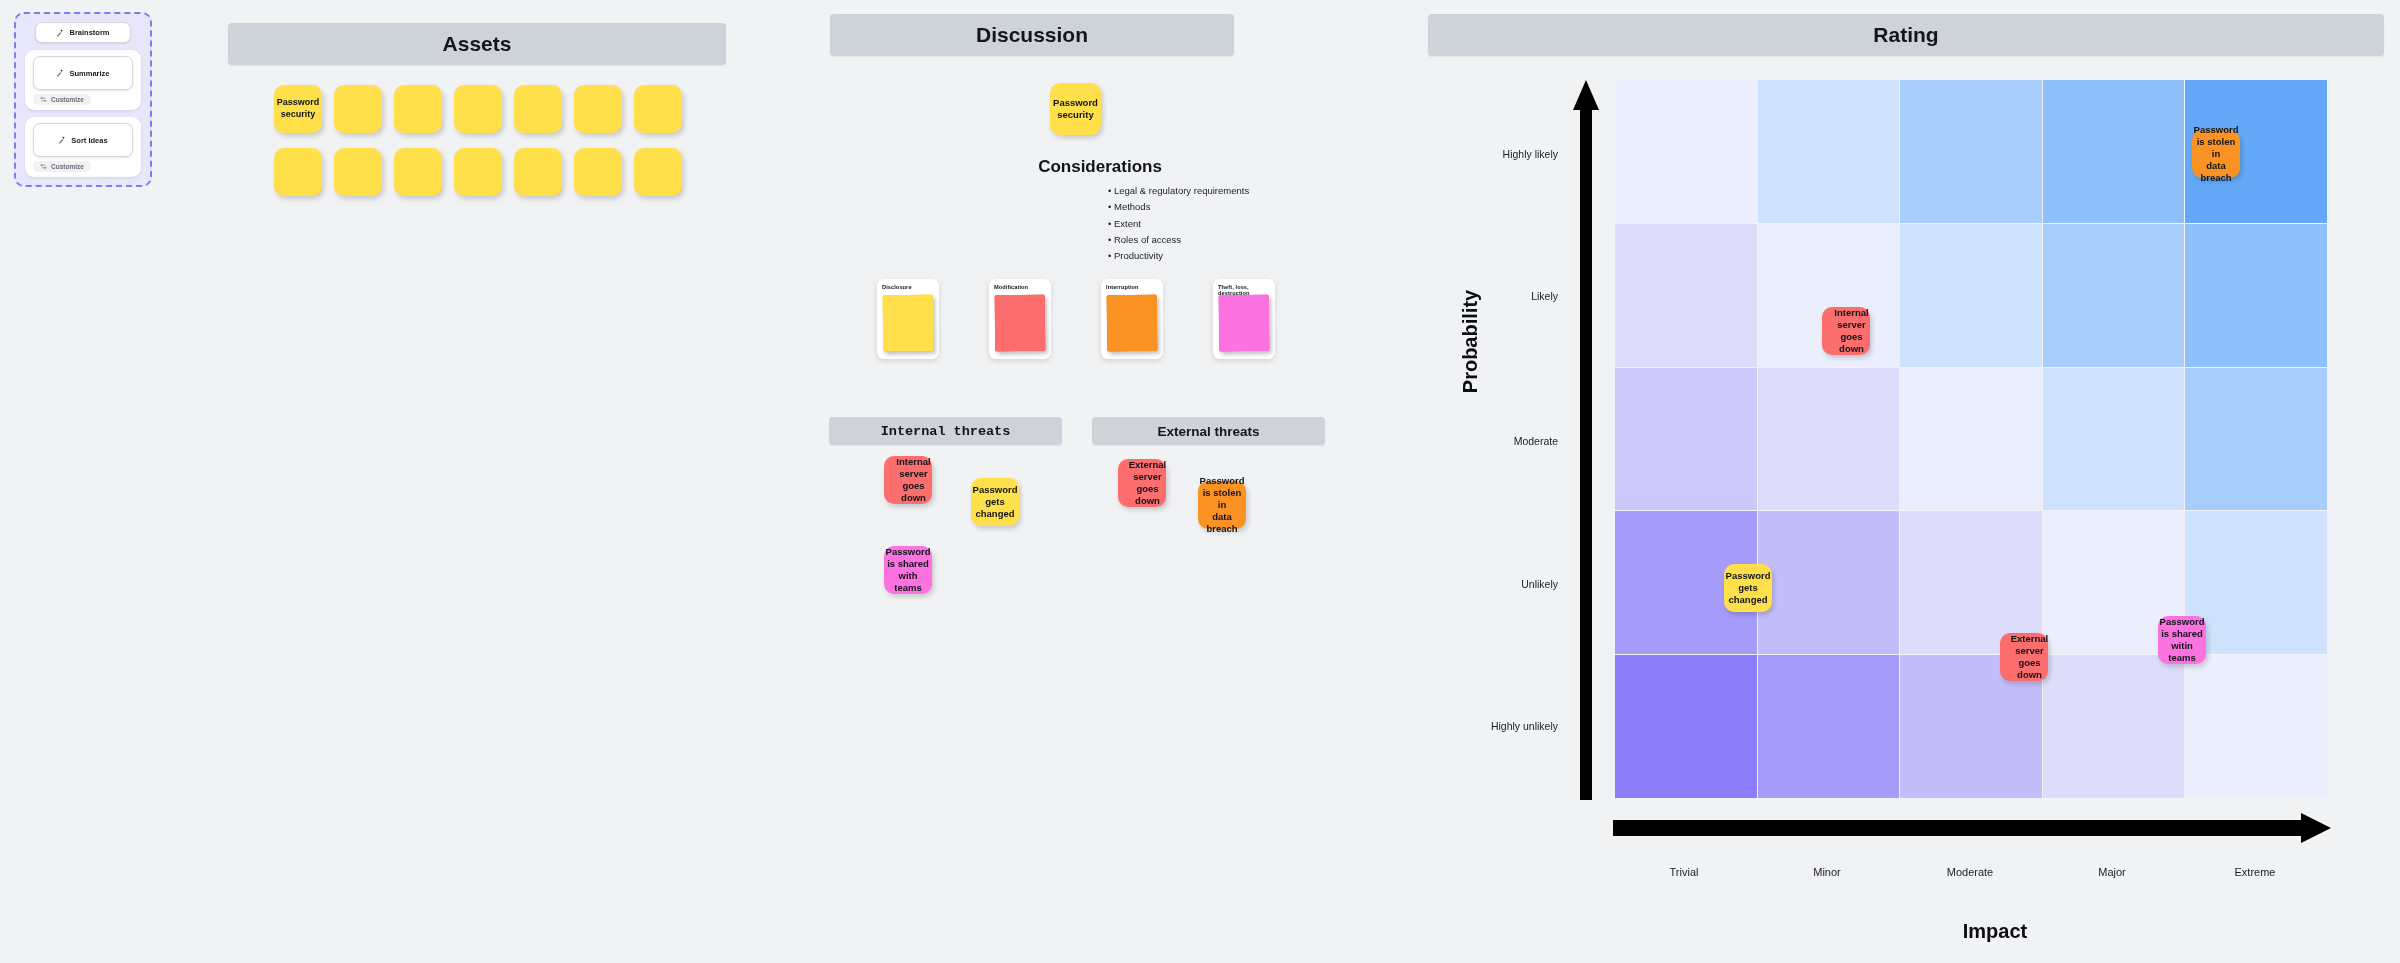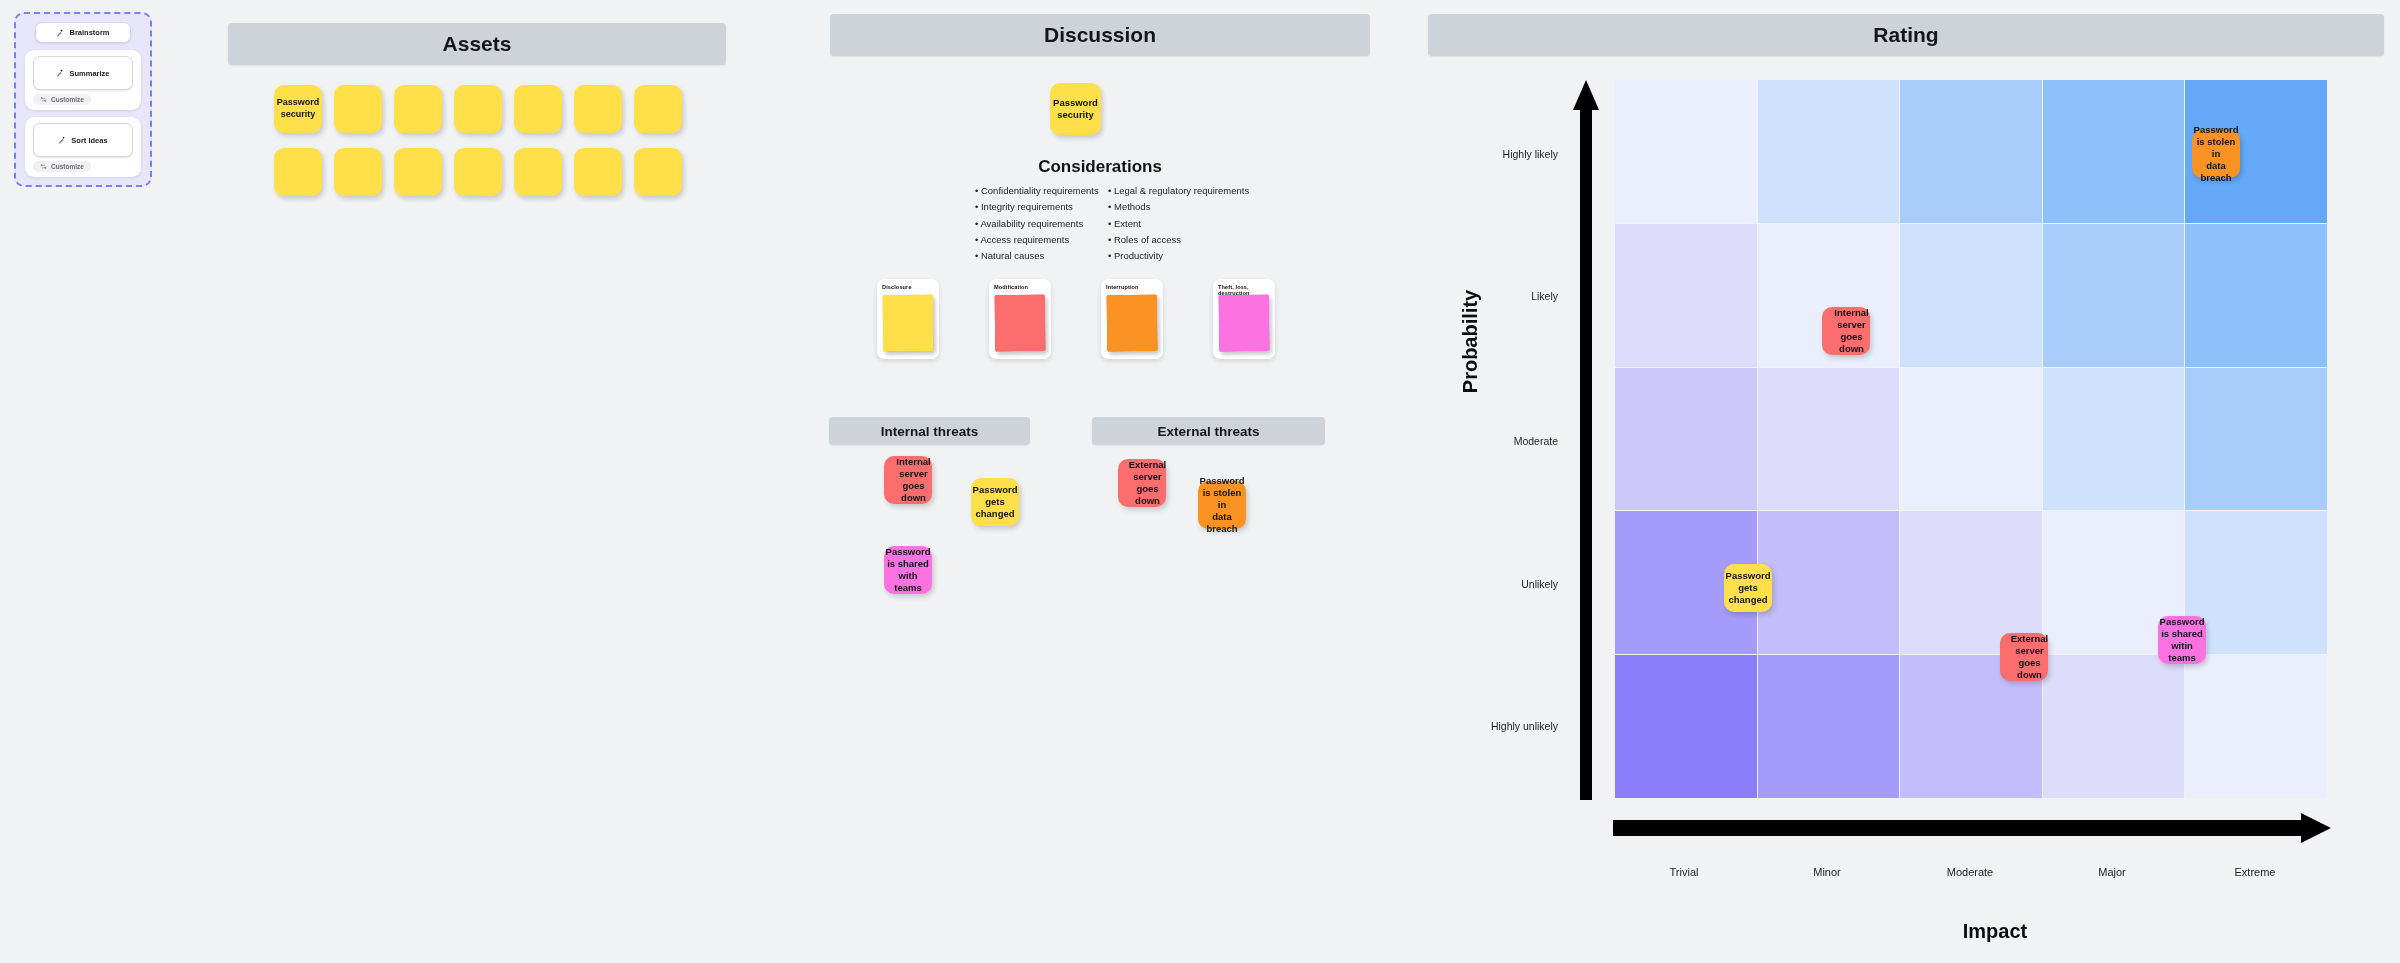--- a/index.html
+++ b/index.html
@@ -187,35 +187,28 @@
         <span>Customize</span>
       </div>
     </div>
   </div>
 
   <div class="sec-header big" style="left:228px; top:23px; width:498px;">
     <span>Assets</span>
   </div>
   <div id="assets-notes"></div>
 
-  <div class="sec-header big" style="left:830px; top:14px; width:540px;">
+  <div class="sec-header big" style="left:830px; top:14px; width:404px;">
     <span>Discussion</span>
   </div>
 
   <div class="note yellow big-note" style="left:1050px; top:83px; width:51px; height:52px;">Password
 security</div>
 
   <div id="considerations-title">Considerations</div>
-  <ul class="cons-col" id="cons-left">
-      <li>Confidentiality requirements</li>
-      <li>Integrity requirements</li>
-      <li>Availability requirements</li>
-      <li>Access requirements</li>
-      <li>Natural causes</li>
-    </ul>
   <ul class="cons-col" id="cons-right">
       <li>Legal &amp; regulatory requirements</li>
       <li>Methods</li>
       <li>Extent</li>
       <li>Roles of access</li>
       <li>Productivity</li>
     </ul>
 
   <div id="threat-types">
       <div class="type-card" style="left: 877px; top: 279px;">
@@ -233,21 +226,21 @@
         <div class="swatch s2" style="background: rgb(251, 146, 36); opacity: 0.85;"></div>
         <div class="swatch" style="background: rgb(251, 146, 36);"></div>
       </div>
       <div class="type-card" style="left: 1213px; top: 279px;">
         <div class="cap">Theft, loss, destruction</div>
         <div class="swatch s2" style="background: rgb(252, 114, 224); opacity: 0.85;"></div>
         <div class="swatch" style="background: rgb(252, 114, 224);"></div>
       </div>
     </div>
 
-  <div class="sec-header small" style="left:829px; top:417px; width:201px;">
+  <div class="sec-header small" style="left:829px; top:417px; width:233px;font-family:Liberation Mono, monospace;">
     <span>Internal threats</span>
   </div>
   <div class="sec-header small" style="left:1092px; top:417px; width:233px;">
     <span>External threats</span>
   </div>
 
   <div id="internal-threat-notes">
       <div class="note big-note red" style="left: 884px; top: 456px;">Internal
 server
 goes

